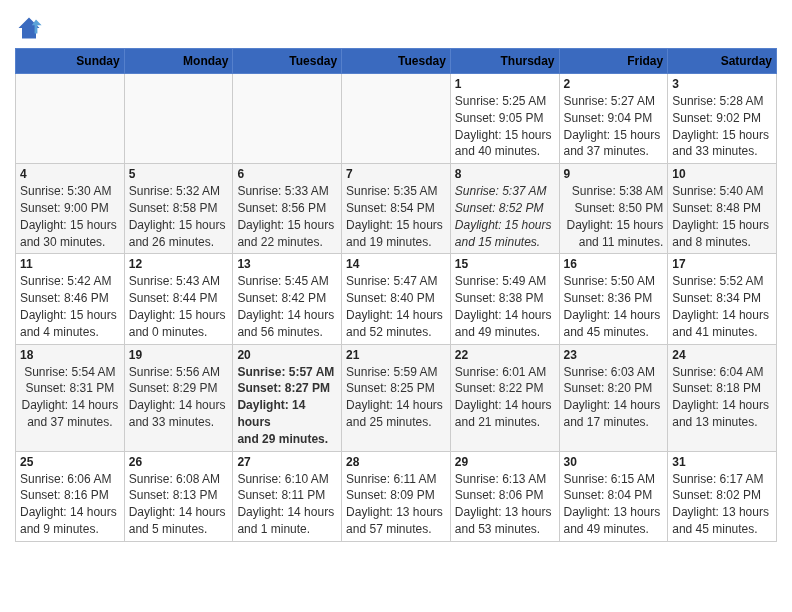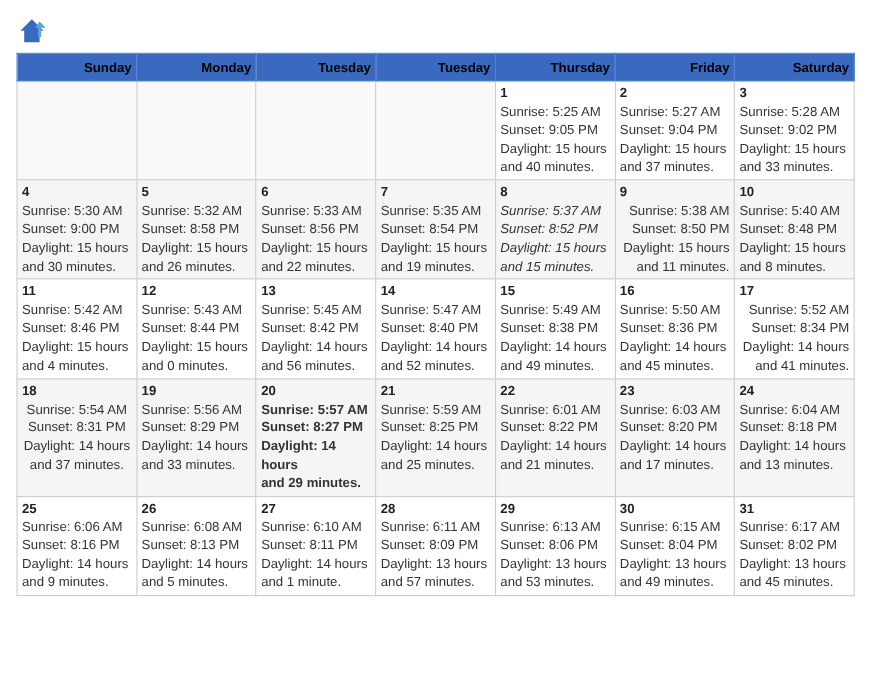--- a/index.html
+++ b/index.html
@@ -250,21 +250,21 @@
         </td>
         <td>
           <span class="day-num">16</span>
           <div class="day-info" style="white-space: pre-line;">Sunrise: 5:50 AM
 Sunset: 8:36 PM
 Daylight: 14 hours
 and 45 minutes.</div>
         </td>
         <td>
           <span class="day-num">17</span>
-          <div class="day-info" style="white-space: pre-line; text-align: right;">Sunrise: 5:52 AM
+          <div class="day-info" style="white-space: pre-line;">Sunrise: 5:52 AM
 Sunset: 8:34 PM
 Daylight: 14 hours
 and 41 minutes.</div>
         </td>
       </tr>
       <tr class="week-row">
         <td>
           <span class="day-num">18</span>
           <div class="day-info" style="white-space: pre-line; text-align: center;">Sunrise: 5:54 AM
 Sunset: 8:31 PM

